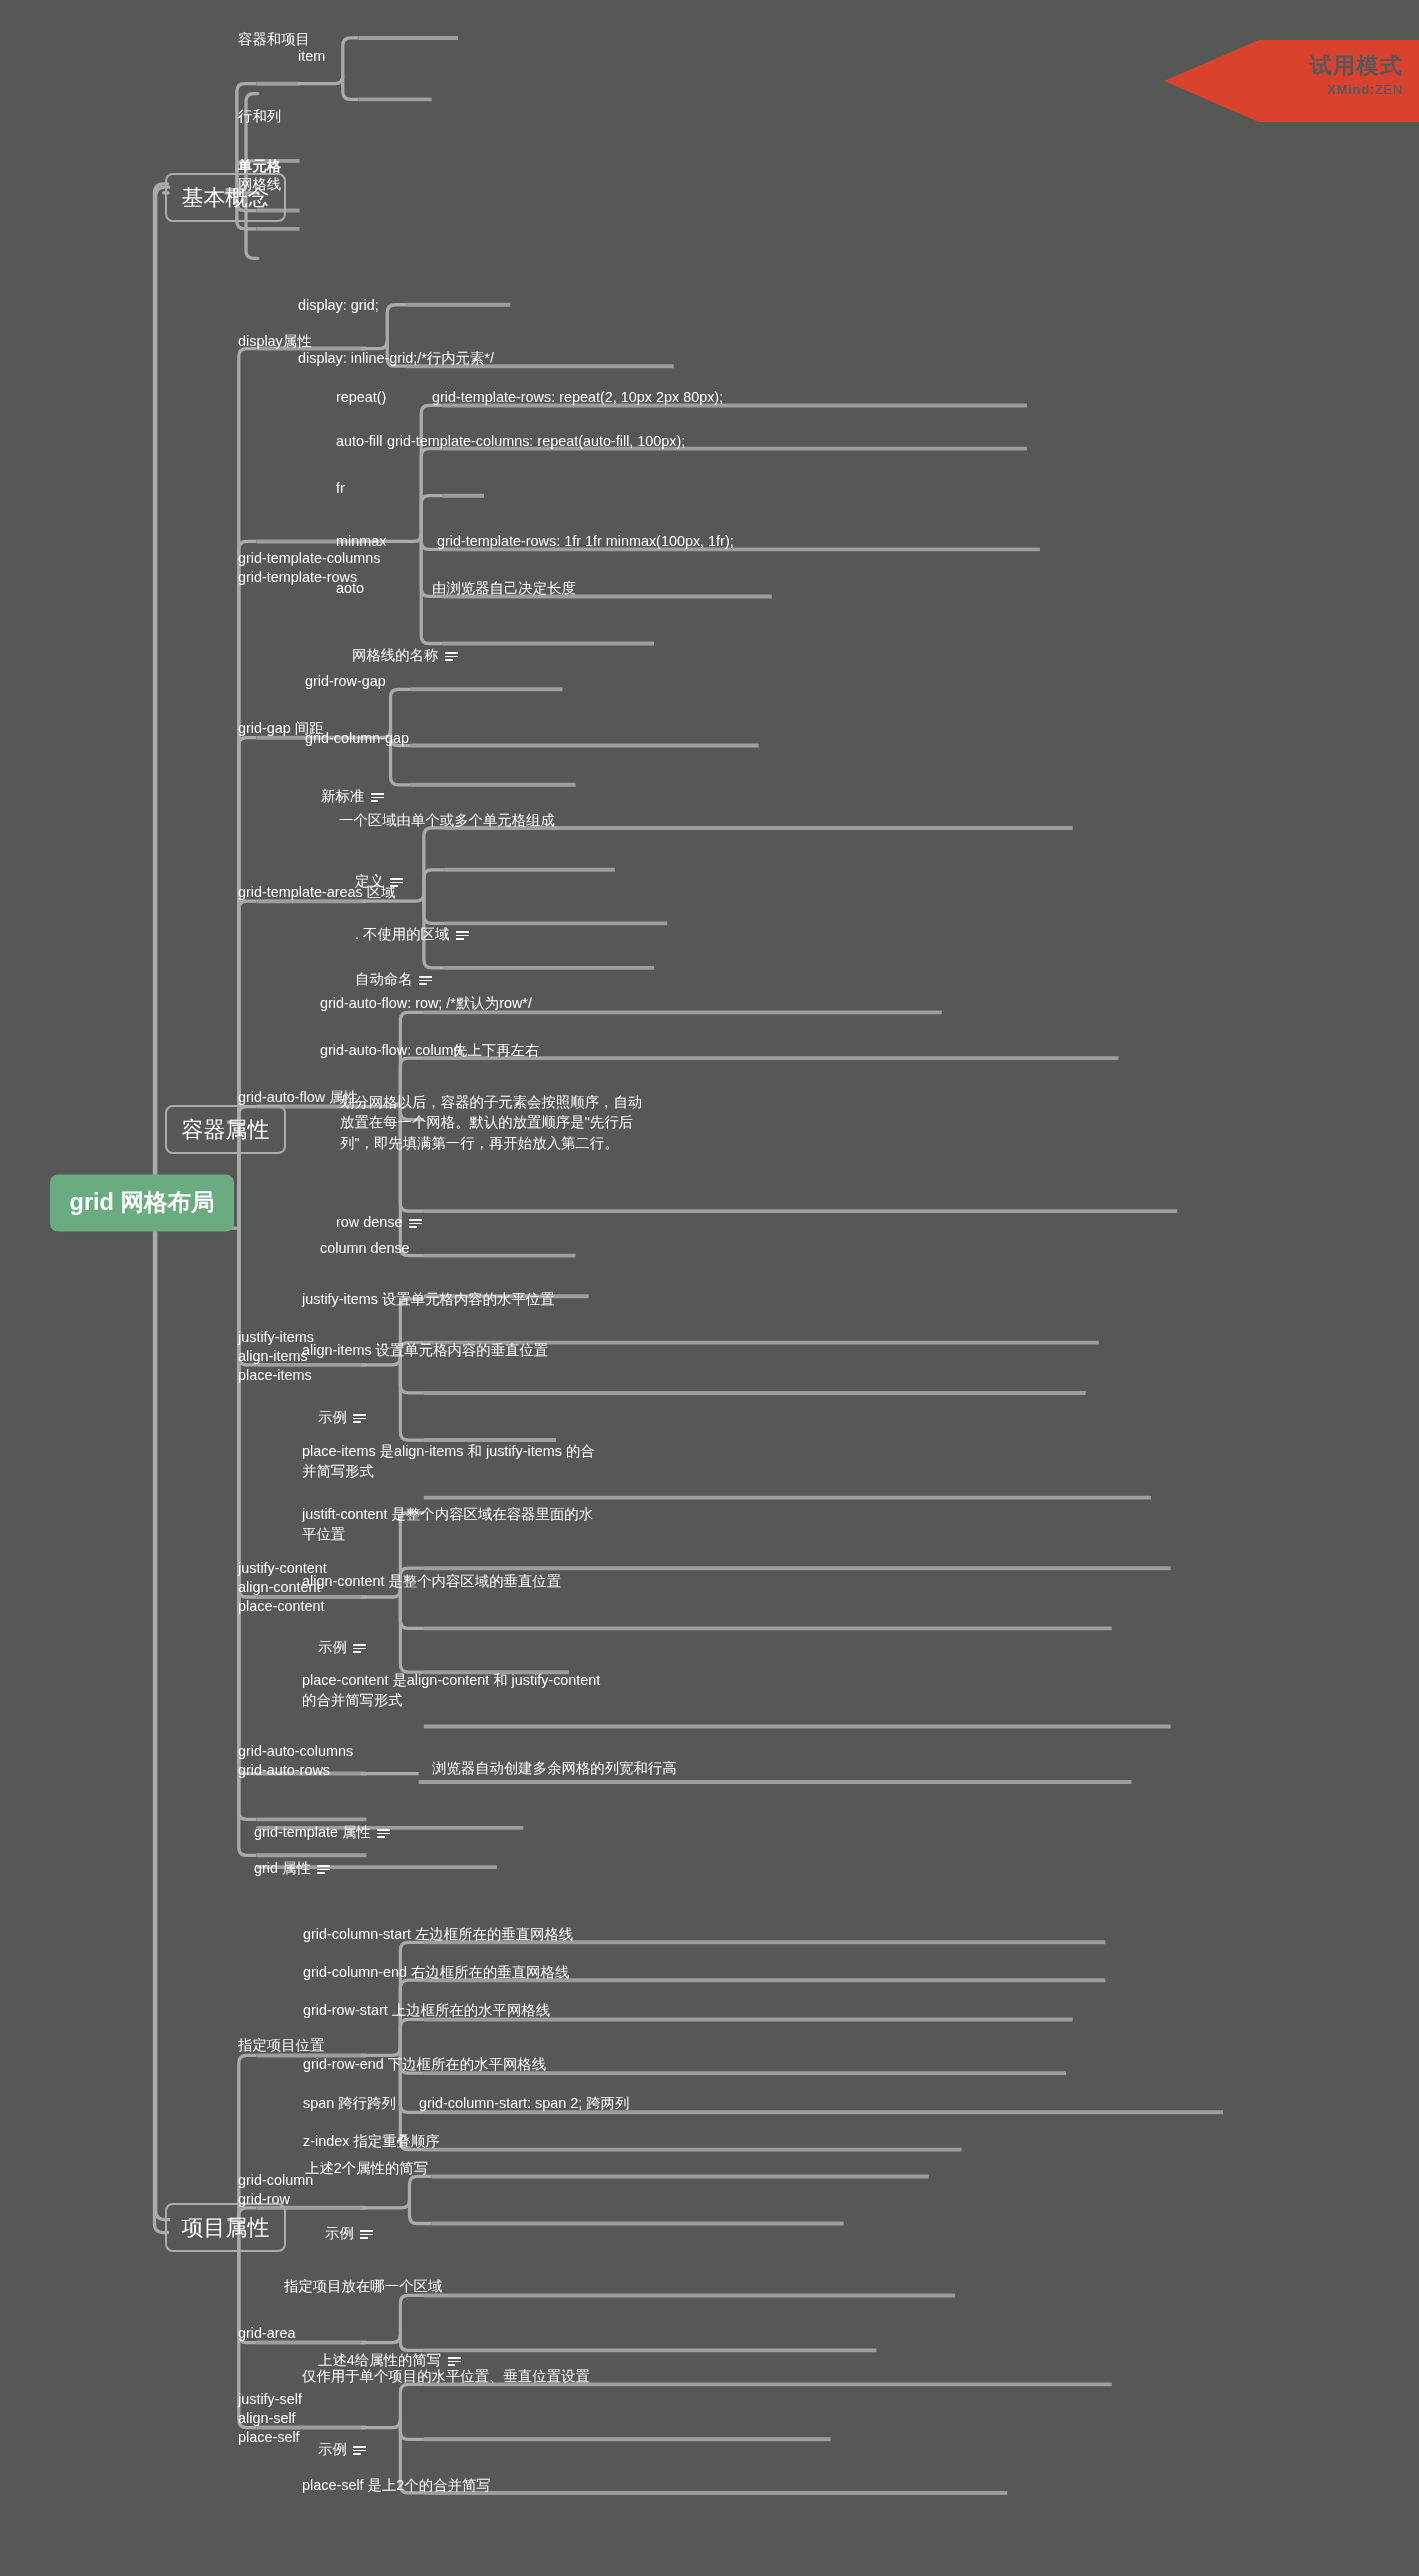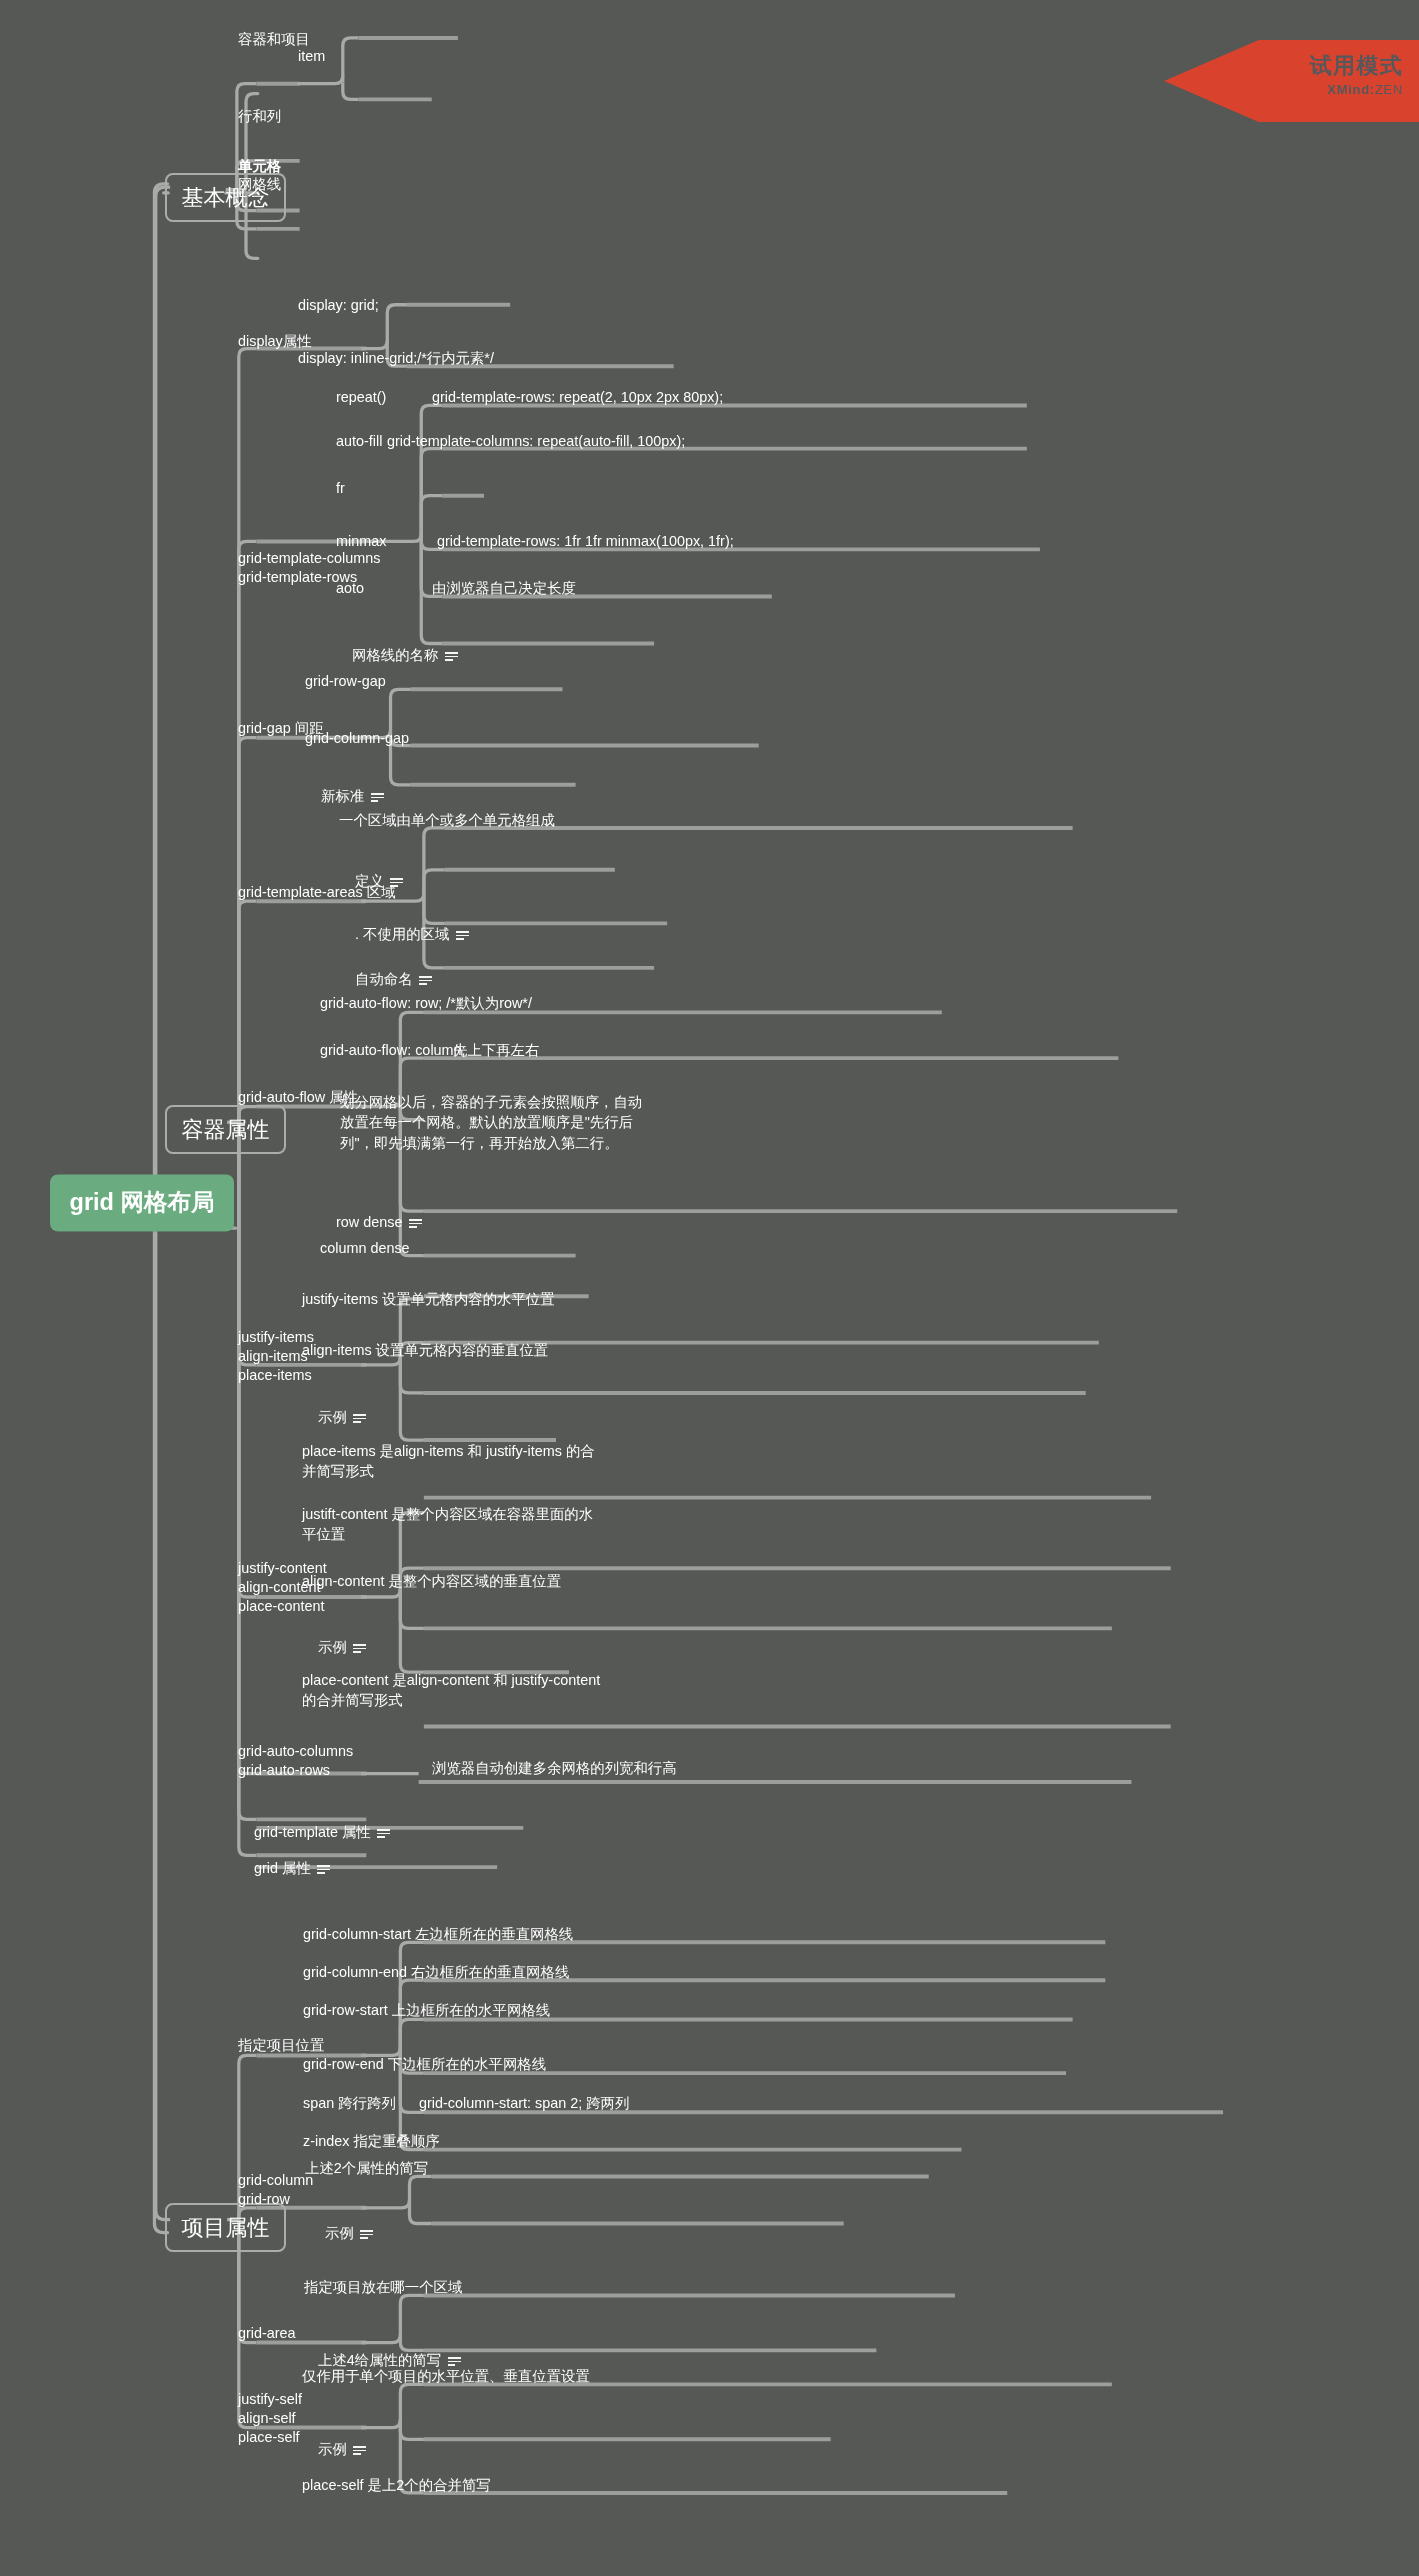--- a/index.html
+++ b/index.html
@@ -432,21 +432,21 @@
   <div class="node topic" style="left:303px; top:2132px;">z-index 指定重叠顺序</div>
 
   <div class="node topic multi" style="left:238px; top:2171px;">grid-column
 grid-row</div>
   <div class="node topic" style="left:305px; top:2159px;">上述2个属性的简写</div>
   <div class="node topic" style="left:309px; top:2205px;">
     <span>示例</span><span class="note-icon"><i></i><i></i><i></i></span>
   </div>
 
   <div class="node topic" style="left:238px; top:2324px;">grid-area</div>
-  <div class="node topic" style="left:304px; top:2278px;">指定项目放在哪一个区域</div>
+  <div class="node topic" style="left:284px; top:2278px;font-family:Liberation Mono, monospace;">指定项目放在哪一个区域</div>
   <div class="node topic" style="left:302px; top:2332px;">
     <span>上述4给属性的简写</span><span class="note-icon"><i></i><i></i><i></i></span>
   </div>
 
   <div class="node topic multi" style="left:238px; top:2390px;">justify-self
 align-self
 place-self</div>
   <div class="node topic" style="left:302px; top:2367px;">仅作用于单个项目的水平位置、垂直位置设置</div>
   <div class="node topic" style="left:302px; top:2421px;">
     <span>示例</span><span class="note-icon"><i></i><i></i><i></i></span>

